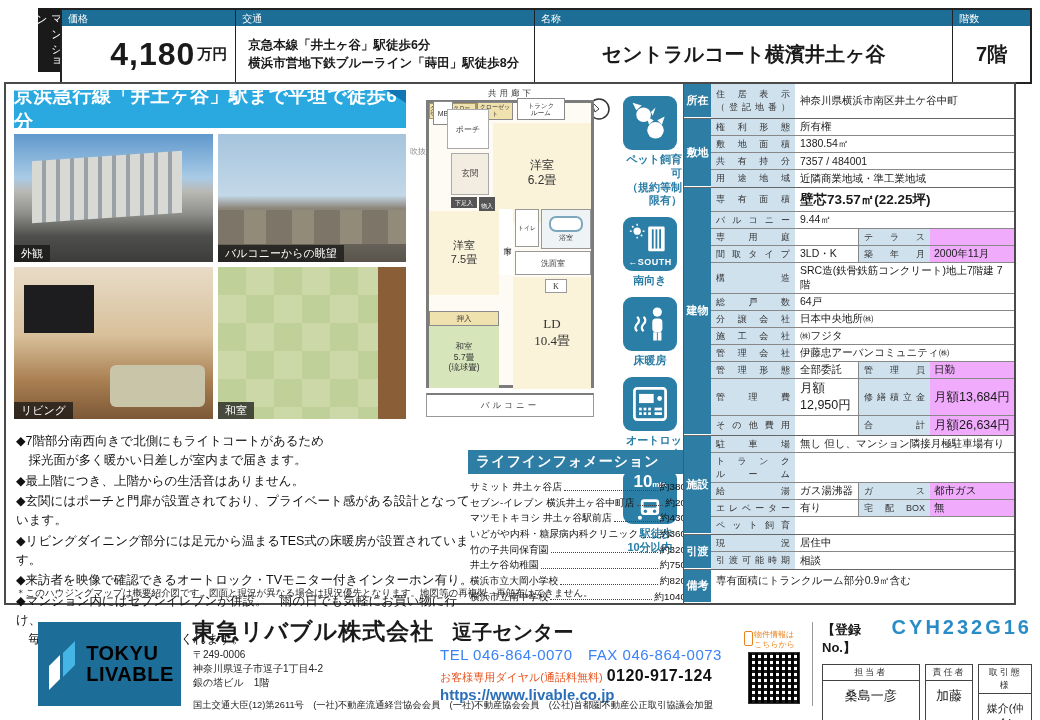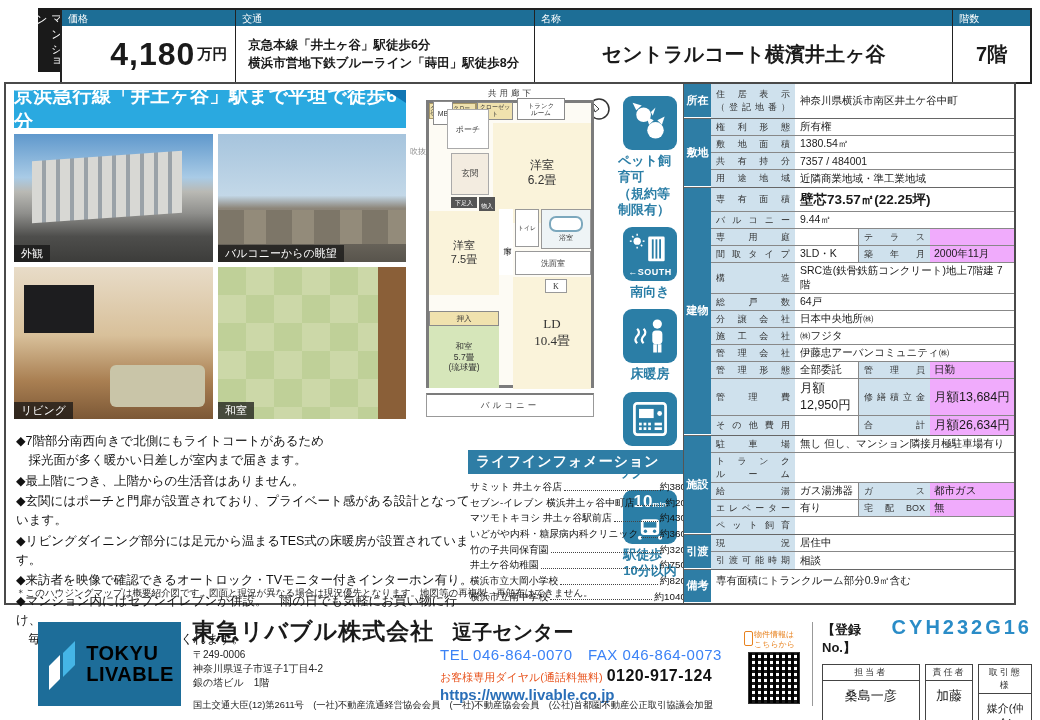--- a/index.html
+++ b/index.html
@@ -77,21 +77,21 @@
   .fp-oshiire { left:0px; top:208px; width:70px; height:15px; font-size:7.5px; }
   .fp-washitsu { left:0px; top:223px; width:70px; height:62px; font-size:8.5px; line-height:1.25; }
   .fp-balcony { position:absolute; left:16px; top:305px; width:168px; height:24px; border:1px solid #999; border-top:2px solid #7c7c7c; display:flex; align-items:center; justify-content:center; font-size:8.5px; letter-spacing:3px; color:#444; }
   .fp-void { position:absolute; left:0; top:58px; font-size:8px; color:#888; }
   .fp-compass { position:absolute; right:0; top:8px; }
 
   
   .feats { position:absolute; left:612px; top:12px; width:64px; display:flex; flex-direction:column; gap:9px; align-items:center; }
   .feat { display:flex; flex-direction:column; align-items:center; }
   .ficon { width:54px; height:54px; background:#2b7ea6; border-radius:9px; position:relative; display:flex; align-items:center; justify-content:center; }
-  .flabel { margin-top:3px; font-size:13px; font-weight:bold; color:#2b7ea6; text-align:left; line-height:1.25; }
+  .flabel { margin-top:3px; font-size:11px; font-weight:bold; color:#2b7ea6; text-align:right; line-height:1.25; }
   .fbadge { position:absolute; bottom:4px; left:0; right:0; text-align:center; color:#fff; font-size:9px; font-weight:bold; letter-spacing:0.5px; }
   .f10 { position:absolute; top:3px; left:0; right:0; text-align:center; color:#fff; font-weight:bold; font-size:17px; line-height:1; }
   .f10 small { font-size:8px; font-weight:bold; }
 
   
   .life { position:absolute; left:462px; top:366px; width:228px; }
   .life-title { background:#2e7da5; color:#fff; font-size:14px; font-weight:bold; padding:3px 8px; letter-spacing:1px; }
   .life-items { padding:5px 2px 0; }
   .li-row { display:flex; align-items:flex-end; font-size:9.8px; line-height:1.6; color:#111; }
   .li-dots { flex:1; border-bottom:1.5px dotted #444; margin:0 2px 4px; min-width:8px; }

